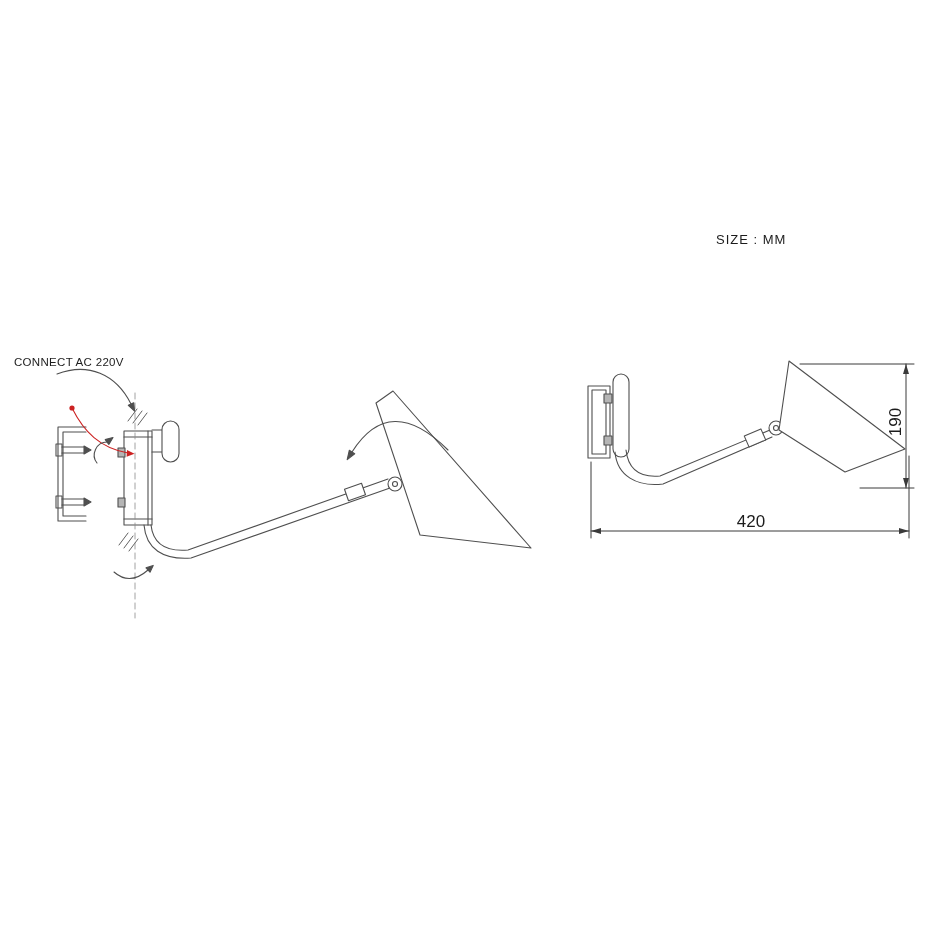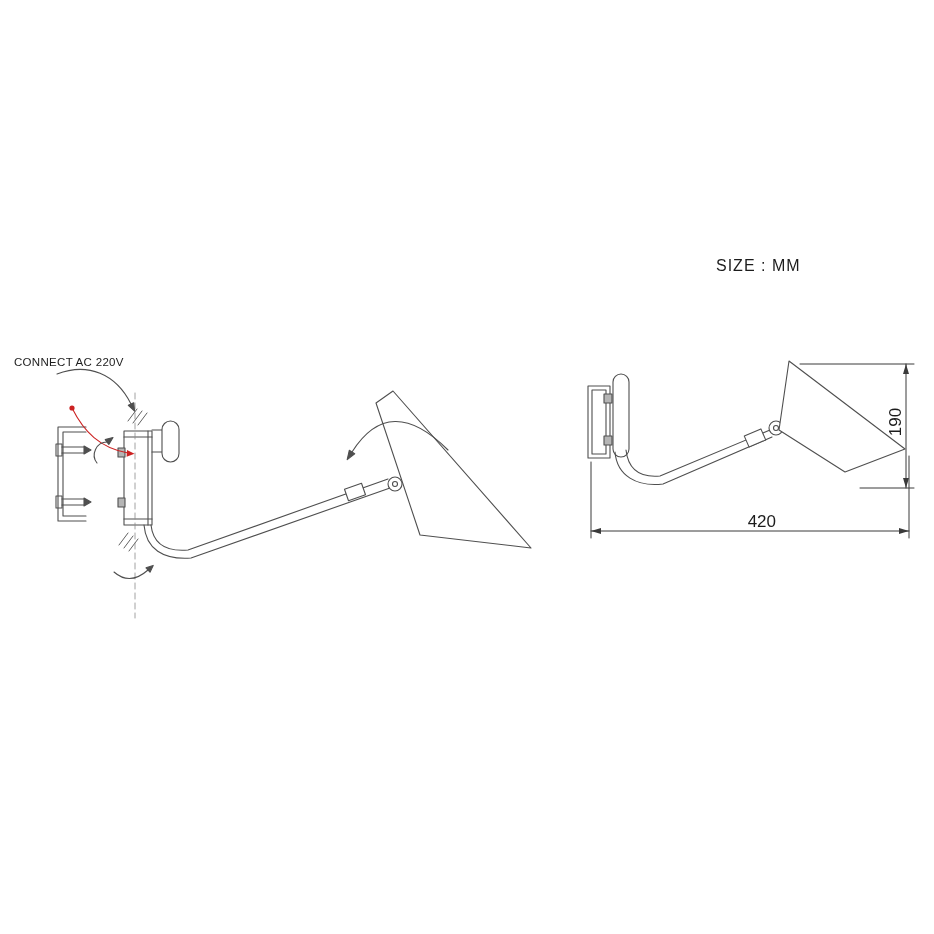--- a/index.html
+++ b/index.html
@@ -13,25 +13,25 @@
     color: #1c1c1c;
   }
   .art { position: absolute; left: 0; top: 0; }
   .label { position: absolute; white-space: nowrap; color: #1c1c1c; }
   .label-connect {
     left: 14px; top: 356px;
     font-size: 11.5px; letter-spacing: 0.3px;
   }
   .label-size {
     left: 716px; top: 232px;
-    font-size: 16px; letter-spacing: 1px; margin-top: 25px;
+    font-size: 13px; letter-spacing: 1px;
   }
   .label-dim-width {
     left: 726px; top: 512px; width: 50px; height: 20px;
-    font-size: 17px; text-align: right;
+    font-size: 17px; text-align: center;
   }
   .label-dim-height {
     left: 871px; top: 412px; width: 50px; height: 20px;
     font-size: 17px; text-align: center;
     transform: rotate(-90deg);
     transform-origin: center center;
   }
 </style>
 </head>
 <body>

